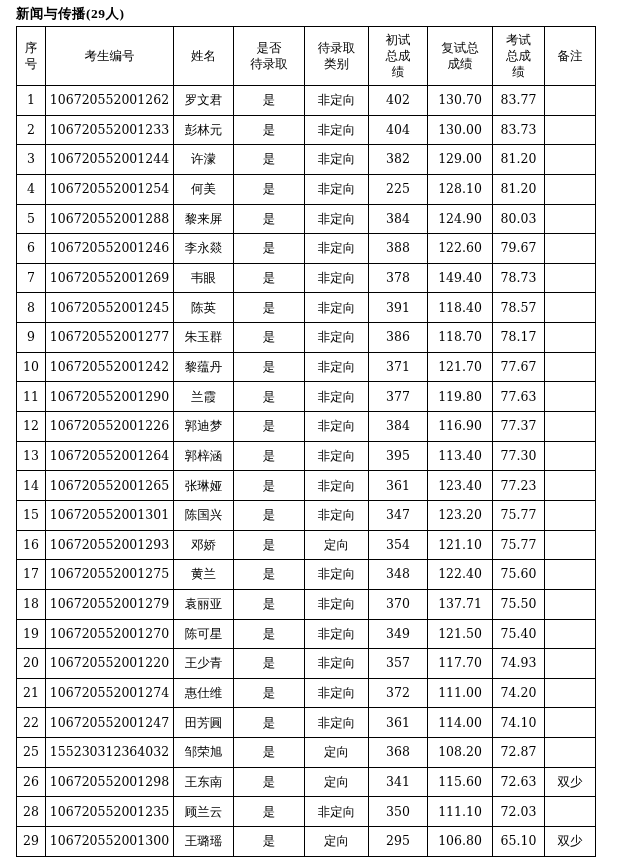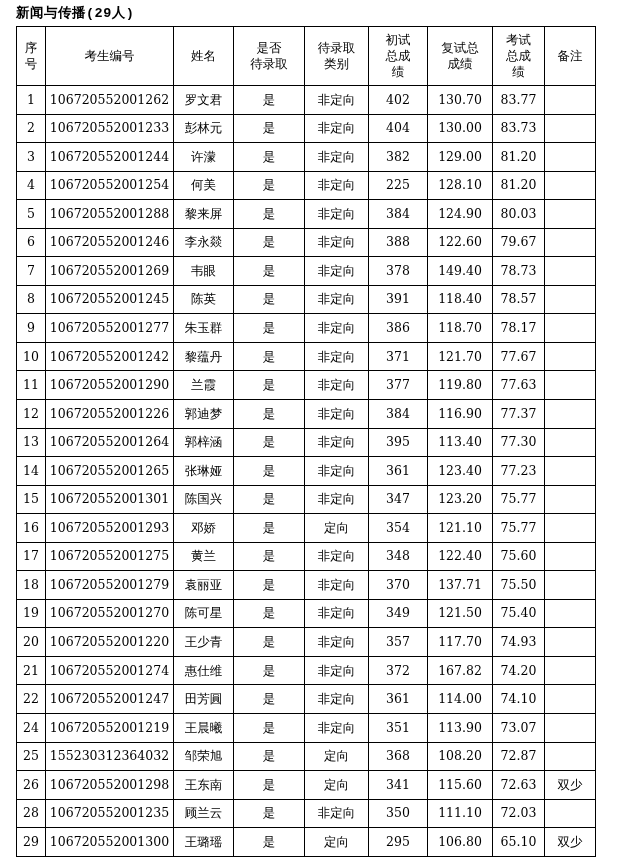--- a/index.html
+++ b/index.html
@@ -9,21 +9,21 @@
     width: 618px;
     height: 860px;
     overflow: hidden;
     color: #000000;
     font-family: "DejaVu Serif", "Liberation Serif", serif;
   }
   .doc {
     padding: 6px 0 0 16px;
   }
   .title {
-    font-family: Liberation Mono, monospace;
+    font-family: Liberation Serif, serif;
     font-weight: bold;
     font-size: 13.5px;
     line-height: 15px;
     margin: 0 0 5px 0;
     letter-spacing: 0.5px;
   }
   table.admission {
     border-collapse: collapse;
     table-layout: fixed;
     width: 579px;
@@ -313,44 +313,33 @@
           <td>74.93</td>
           <td></td>
         </tr>
         <tr>
           <td>21</td>
           <td>106720552001274</td>
           <td>惠仕维</td>
           <td>是</td>
           <td>非定向</td>
           <td>372</td>
-          <td>167.82</td>
+          <td>111.00</td>
           <td>74.20</td>
           <td></td>
         </tr>
         <tr>
           <td>22</td>
           <td>106720552001247</td>
           <td>田芳圓</td>
           <td>是</td>
           <td>非定向</td>
           <td>361</td>
           <td>114.00</td>
           <td>74.10</td>
-          <td></td>
-        </tr>
-        <tr>
-          <td>24</td>
-          <td>106720552001219</td>
-          <td>王晨曦</td>
-          <td>是</td>
-          <td>非定向</td>
-          <td>351</td>
-          <td>113.90</td>
-          <td>73.07</td>
           <td></td>
         </tr>
         <tr>
           <td>25</td>
           <td>155230312364032</td>
           <td>邹荣旭</td>
           <td>是</td>
           <td>定向</td>
           <td>368</td>
           <td>108.20</td>

